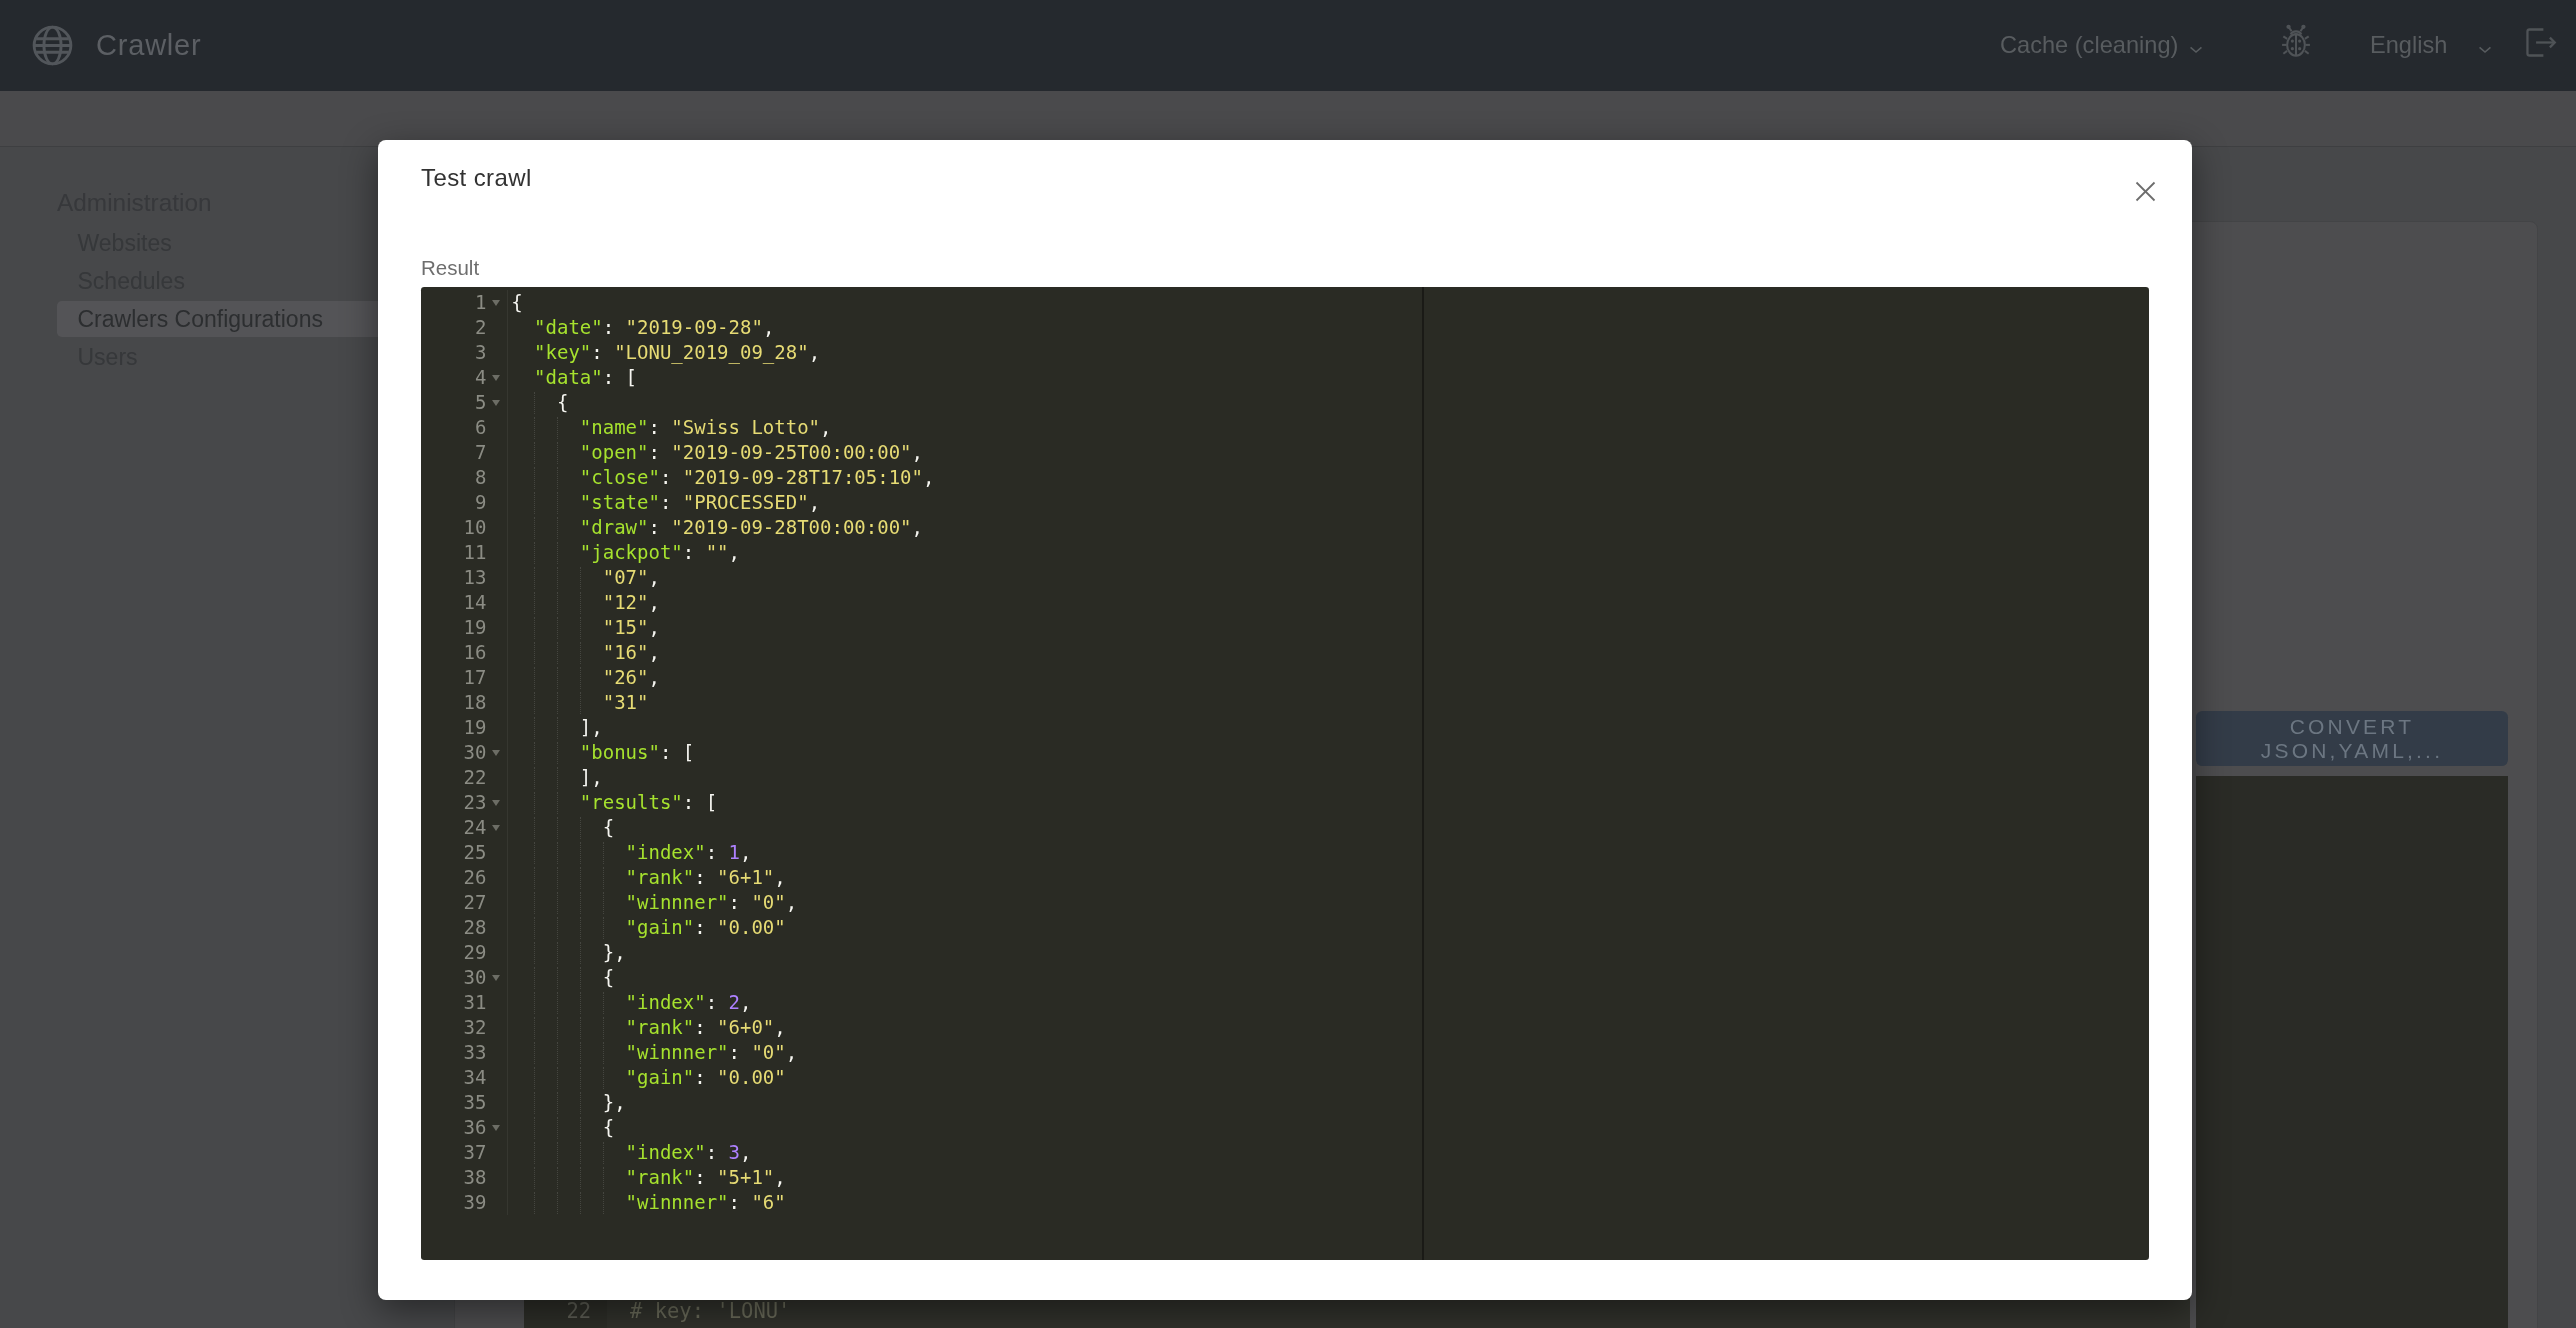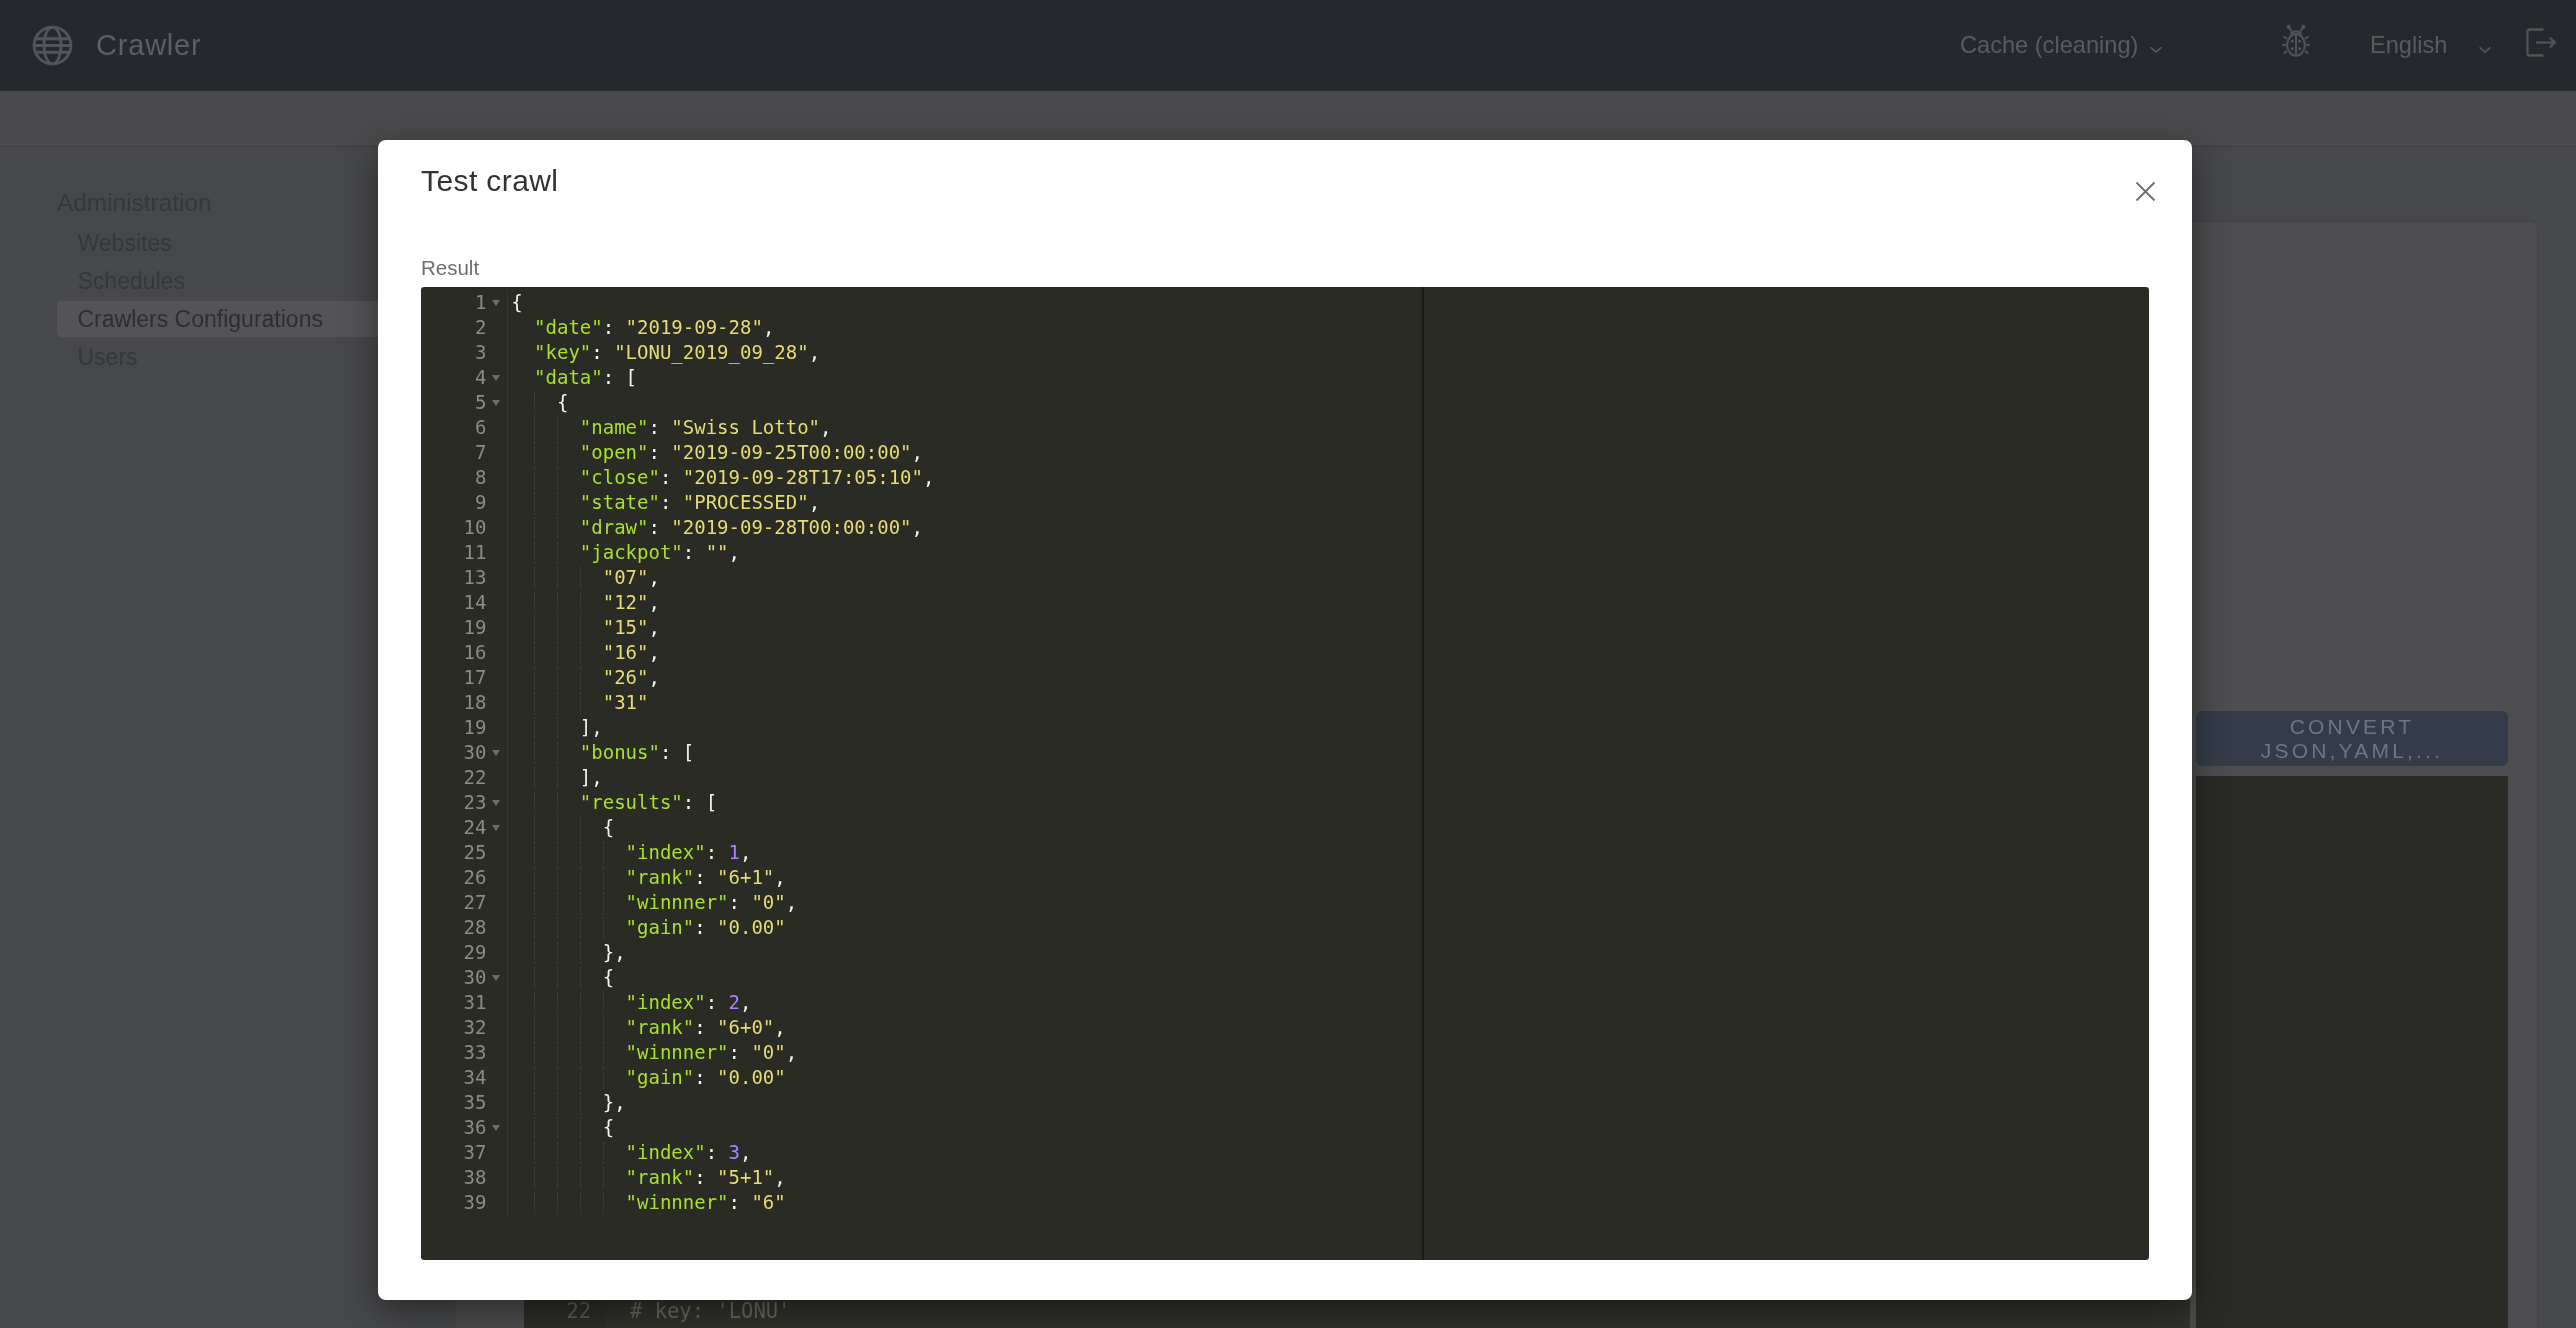--- a/index.html
+++ b/index.html
@@ -35,21 +35,21 @@
     font-family:"DejaVu Sans Mono",monospace;font-size:20.5px;}
   .yaml-gutter{position:absolute;left:0;top:0;width:83px;height:85px;background:#30312b;}
   .yaml-row{position:absolute;left:0;top:52px;width:1666px;height:28px;line-height:28px;}
   .yaml-num{position:absolute;left:0;width:83px;text-align:right;padding-right:15.8px;color:#63645a;}
   .yaml-text{position:absolute;left:106px;color:#70715f;white-space:pre;}
   
   .backdrop{position:absolute;left:0;top:0;width:2576px;height:1328px;background:rgba(0,0,0,0.05);z-index:5;}
   
   .modal{position:absolute;left:378px;top:140px;width:1814px;height:1160px;background:#ffffff;
     border-radius:7.9px;box-shadow:0 11px 36px rgba(0,0,0,0.45);z-index:10;}
-  .modal-title{position:absolute;left:43px;top:23.6px;font-size:30px;color:#323232;letter-spacing:0.4px;}
+  .modal-title{position:absolute;left:43px;top:23.6px;font-size:24px;color:#323232;letter-spacing:0.4px;}
   .modal-close{position:absolute;right:33px;top:38px;width:28px;height:28px;background:none;border:none;padding:0;cursor:pointer;}
   .result-label{position:absolute;left:43px;top:116px;font-size:20.5px;color:#6e6e6e;}
   
   .editor{position:absolute;left:43px;top:147px;width:1728px;height:973px;background:var(--ed-bg,#2a2b24);
     border-radius:3.2px;overflow:hidden;font-family:"DejaVu Sans Mono",monospace;font-size:19px;cursor:text;}
   .print-margin{position:absolute;left:1001px;top:0;bottom:0;width:1.6px;background:rgba(0,0,0,0.38);}
   .lines{position:absolute;left:0;top:3.2px;width:1728px;}
   .row{display:flex;height:25px;line-height:25px;}
   .gutter{flex:none;width:87px;display:flex;border-right:0.8px solid rgba(255,255,255,0.06);}
   .lnum{flex:1;text-align:right;padding-right:1.6px;color:var(--ln-color,#8b8c84);}
@@ -75,21 +75,21 @@
           <circle cx="12" cy="12" r="9"></circle>
           <ellipse cx="12" cy="12" rx="4.2" ry="9"></ellipse>
           <line x1="4" y1="8.7" x2="20" y2="8.7"></line>
           <line x1="3.2" y1="12" x2="20.8" y2="12"></line>
           <line x1="4" y1="15.3" x2="20" y2="15.3"></line>
         </svg>
       </span>
       <span class="brand-text">Crawler</span>
     </div>
 
-    <div class="nav-item" style="left:1960px;">
+    <div class="nav-item" style="left:2000px;">
       <span>Cache (cleaning)</span>
       <span class="chev">
         <svg width="14" height="9.5" viewBox="0 0 18 12" fill="none" stroke="#5d6165" stroke-width="2">
             <polyline points="2,3 9,9 16,3"></polyline>
           </svg>
       </span>
     </div>
 
     <div class="nav-item" style="left:2277px;">
       <span>

